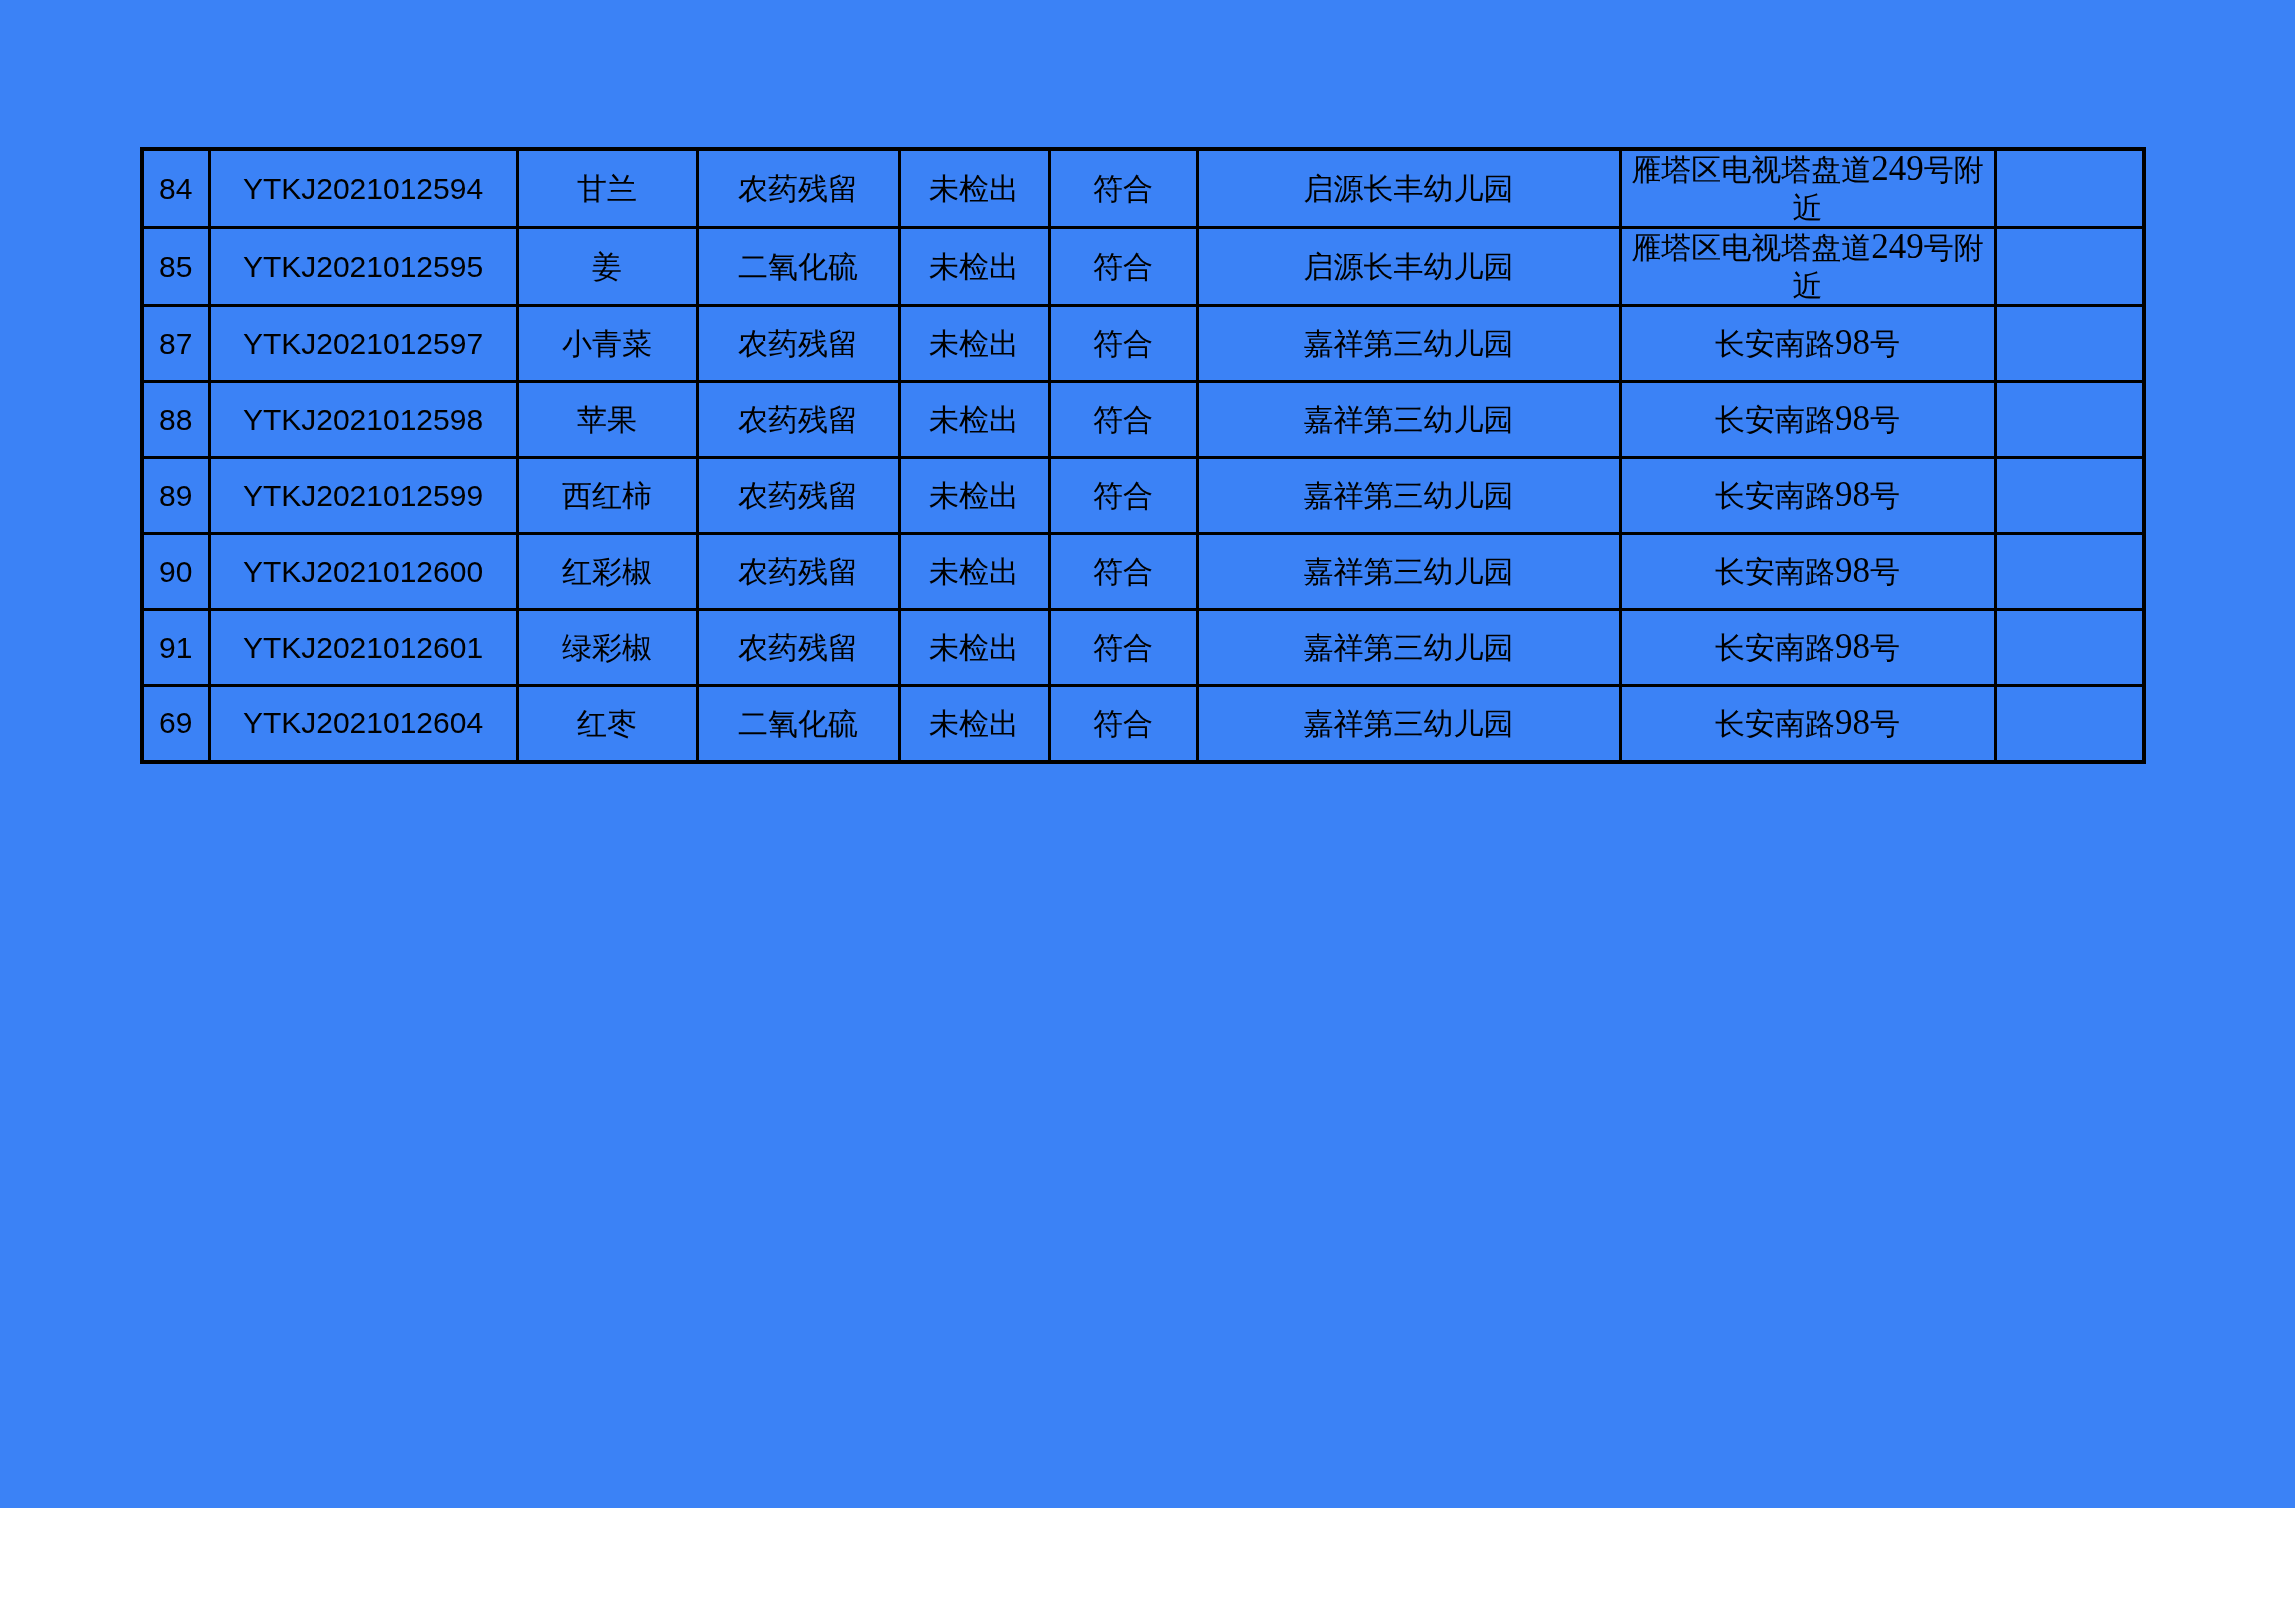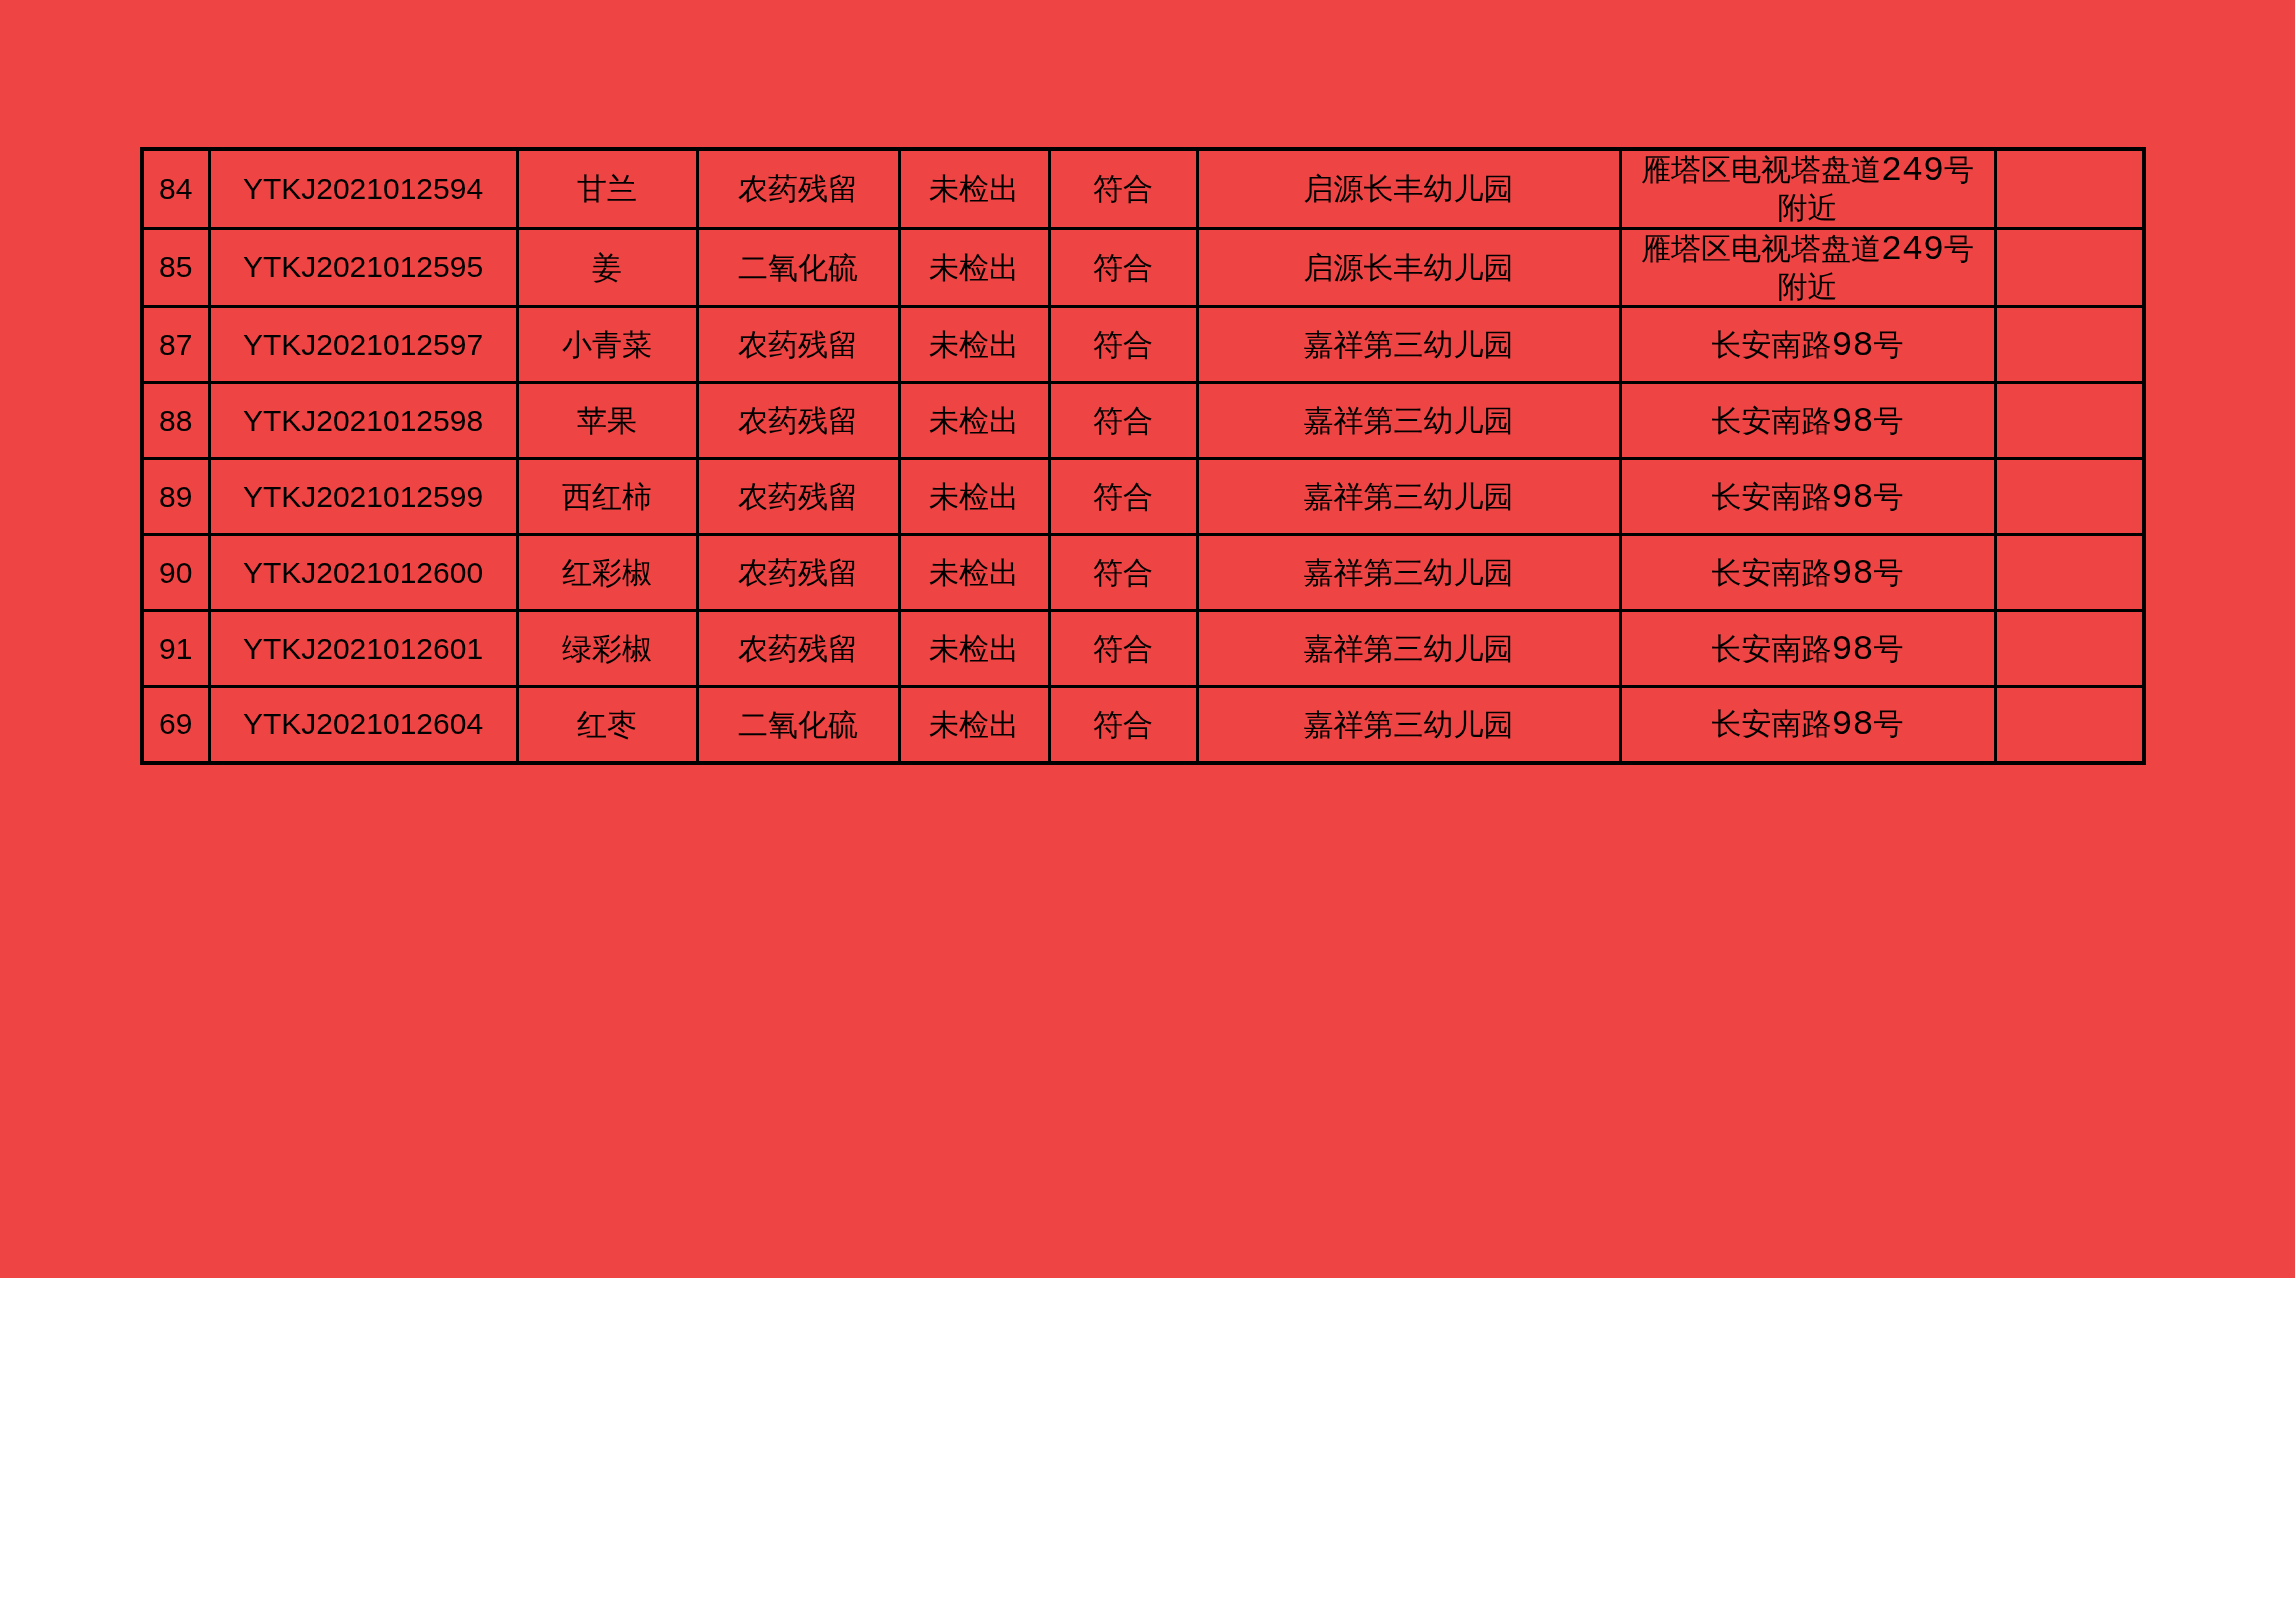--- a/index.html
+++ b/index.html
@@ -3,22 +3,22 @@
 <meta charset="utf-8">
 <style>
   html, body {
     margin: 0;
     padding: 0;
     background: #ffffff;
   }
   .sheet {
     position: relative;
     width: 2296px;
-    height: 1278px;
-    background: #ef4444;
+    height: 1508px;
+    background: #3b82f6;
     overflow: hidden;
   }
   table.report {
     position: absolute;
     left: 140px;
     top: 147px;
     width: 2003px;
     table-layout: fixed;
     border-collapse: collapse;
     border: 4.5px solid #000000;
@@ -38,21 +38,21 @@
   td.cell-num {
     font-family: "Liberation Sans", sans-serif;
     font-size: 30px;
   }
   td.cell-cjk {
     font-family: "Liberation Serif", "DejaVu Serif", serif;
     font-size: 30px;
     line-height: 1.25;
   }
   td.cell-cjk .digits {
-    font-family: Liberation Mono, monospace;
+    font-family: Liberation Serif, serif;
     font-size: 35px;
     line-height: 1;
   }
 </style>
 </head>
 <body>
 
 <div class="sheet">
   <table class="report">
     <colgroup>

